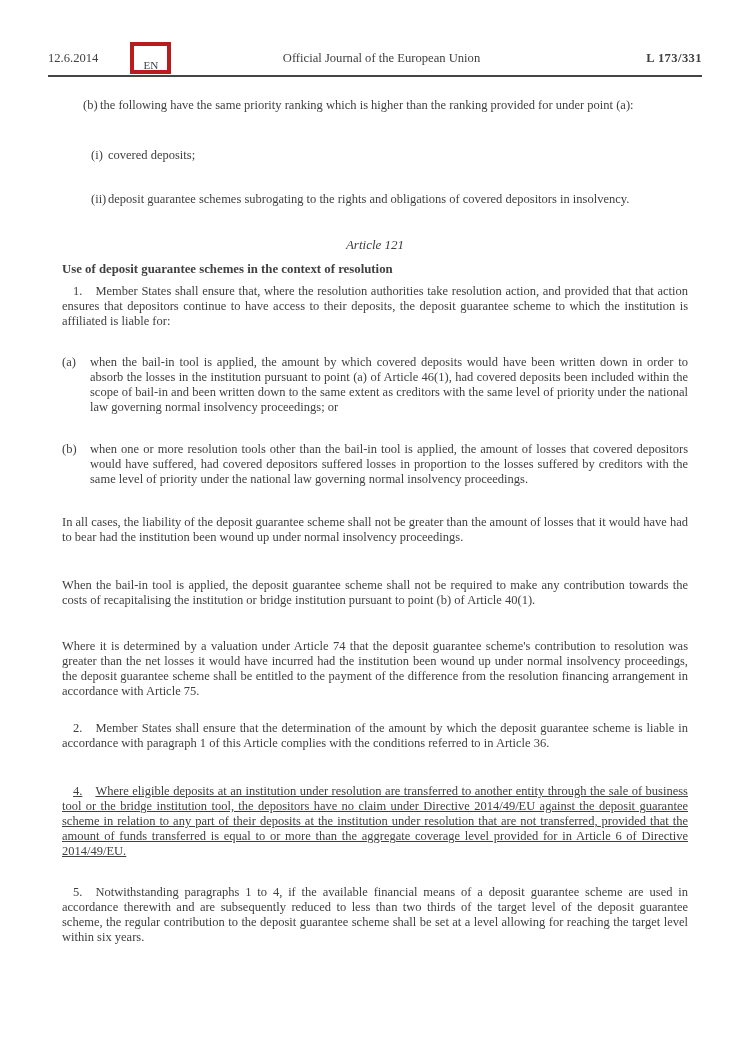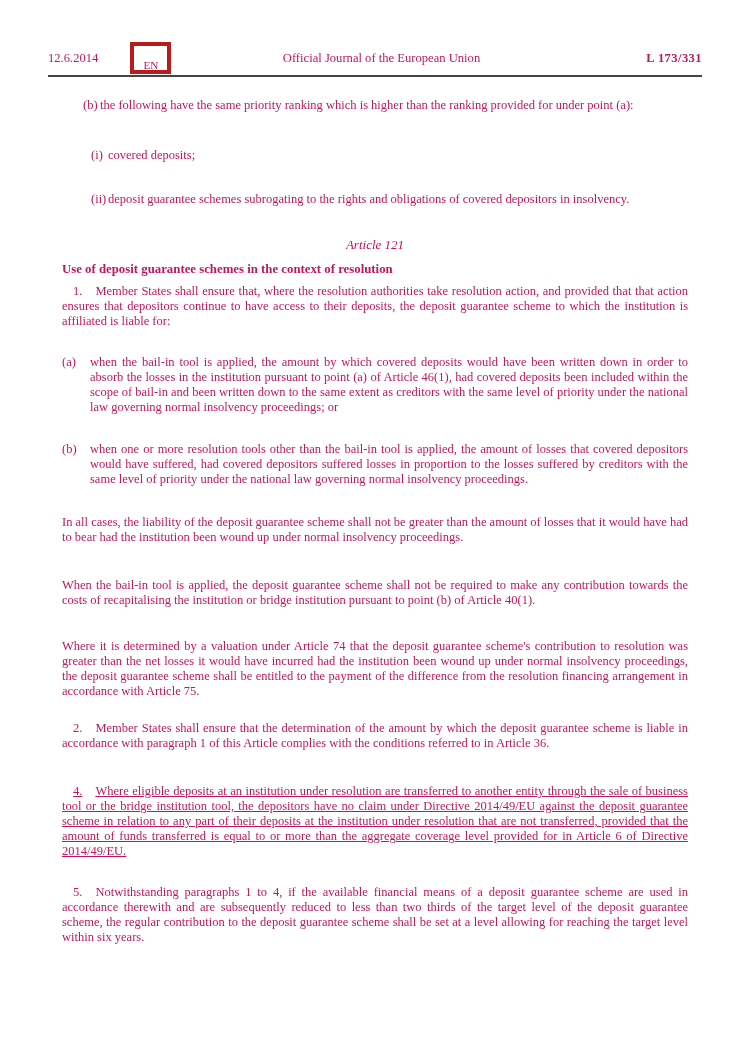--- a/index.html
+++ b/index.html
@@ -3,21 +3,21 @@
   <meta charset="utf-8">
   <style>
     * { margin: 0; padding: 0; box-sizing: border-box; }
     html, body { background: #ffffff; }
     .page {
       position: relative;
       width: 750px;
       height: 1061px;
       background: #ffffff;
       font-family: "Liberation Serif", serif;
-      color: #be185d;
+      color: #404040;
       padding: 49px 48px 0 48px;
       overflow: hidden;
     }
     
     .header-row {
       position: relative;
       display: flex;
       align-items: center;
       height: 18px;
       font-size: 12.6px;

